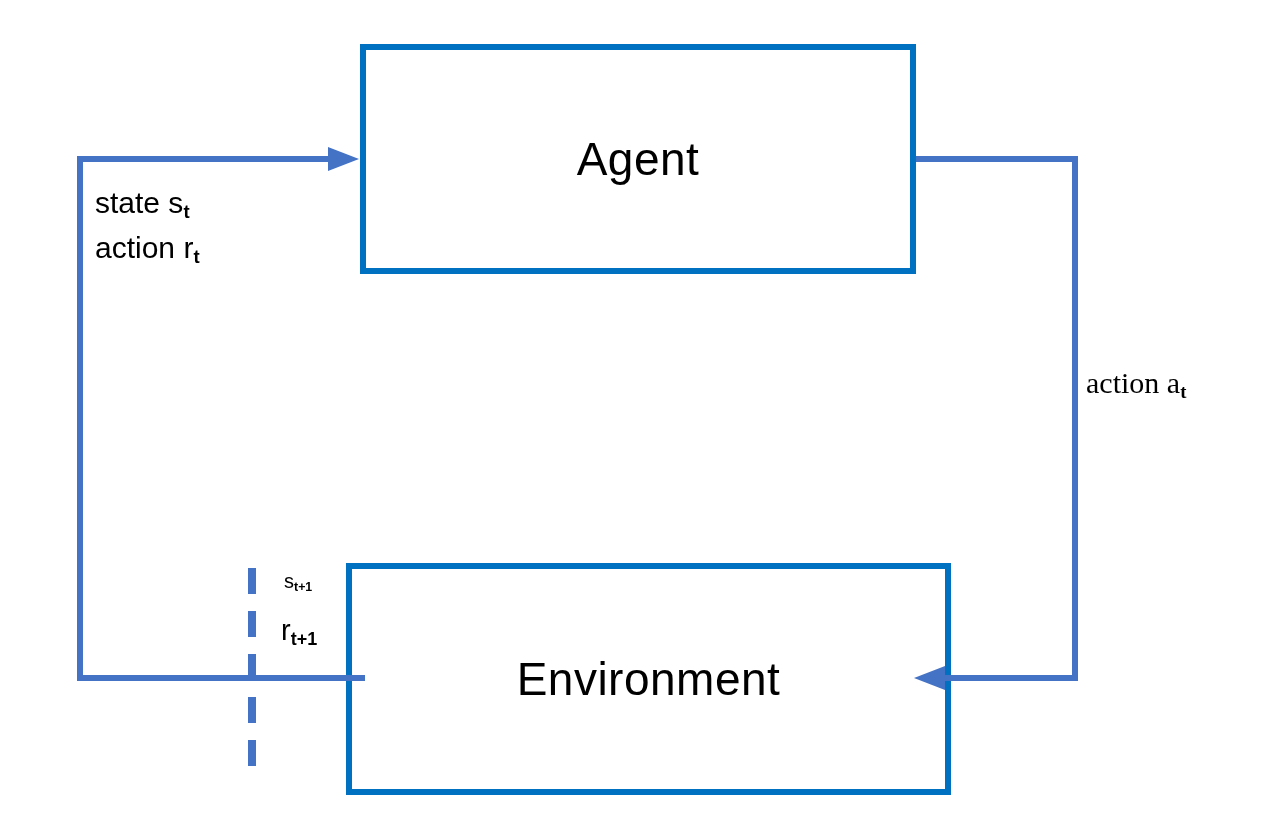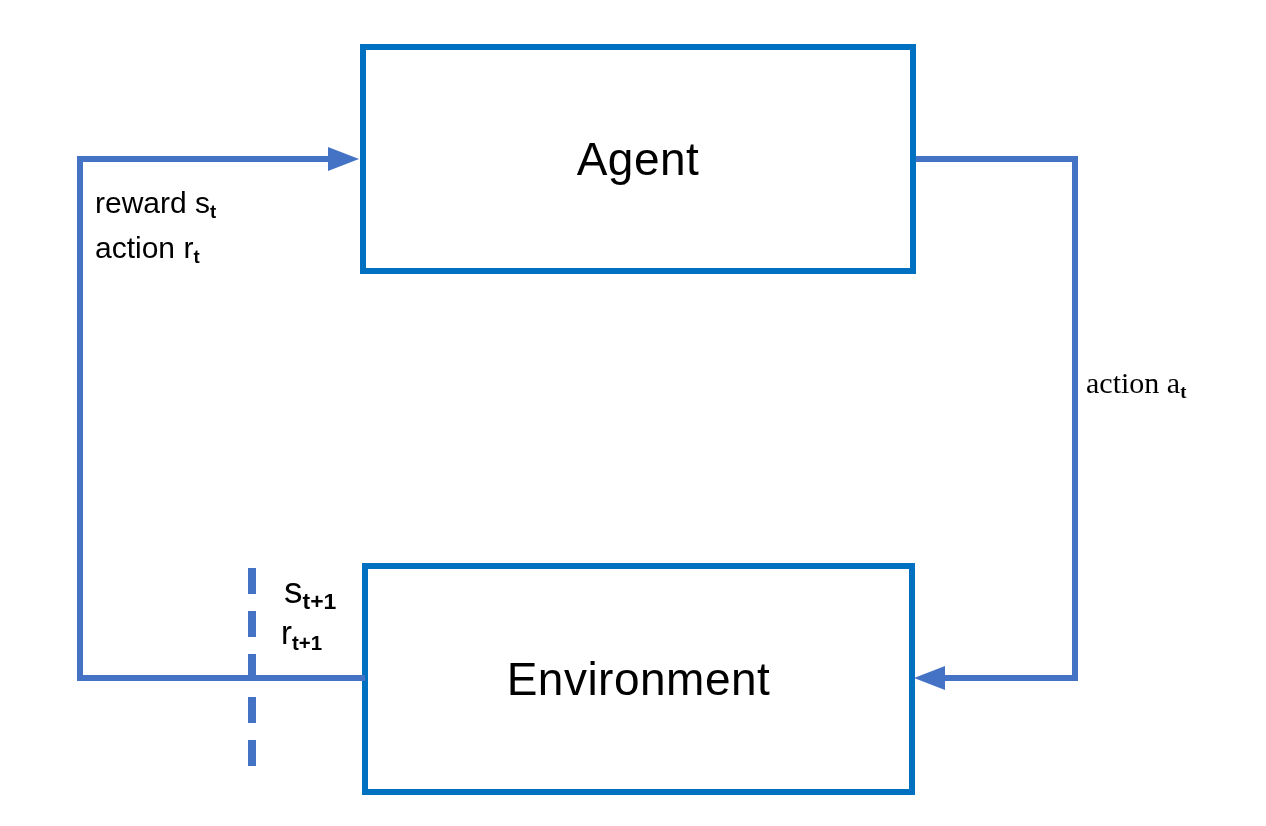--- a/index.html
+++ b/index.html
@@ -27,21 +27,21 @@
     align-items: center;
     justify-content: center;
   }
   .node-label {
     font-size: 46px;
     font-weight: 400;
     color: var(--text);
     letter-spacing: 0.5px;
   }
   #agent-box { left: 360px; top: 44px; width: 556px; height: 230px; }
-  #environment-box { left: 362px; top: 563px; width: 553px; height: 232px; }
+  #environment-box { left: 346px; top: 563px; width: 605px; height: 232px; }
 
   .line { position: absolute; background: var(--connector); }
   #line-top-left    { left: 77px;  top: 156px; width: 253px; height: 6px; }
   #line-left        { left: 77px;  top: 156px; width: 6px;   height: 525px; }
   #line-bottom-left { left: 77px;  top: 675px; width: 288px; height: 6px; }
   #line-top-right   { left: 916px; top: 156px; width: 162px; height: 6px; }
   #line-right       { left: 1072px;top: 156px; width: 6px;   height: 525px; }
   #line-bottom-right{ left: 944px; top: 675px; width: 134px; height: 6px; }
 
   .arrowhead { position: absolute; width: 0; height: 0; }
@@ -81,22 +81,22 @@
   .side-label sub {
     font-size: 0.62em;
     font-weight: 700;
     line-height: 0;
     vertical-align: -0.28em;
     letter-spacing: 0;
   }
   #state-label  { left: 95px;  top: 186px; }
   #reward-label { left: 95px;  top: 231px; }
   #action-label { left: 1086px; top: 366px; font-family: Liberation Serif, serif; }
-  #next-state-label  { left: 284px; top: 570px; font-size: 37px; }
-  #next-reward-label { left: 281px; top: 614px; font-size: 33px; }
+  #next-state-label  { left: 284px; top: 570px; font-size: 20px; }
+  #next-reward-label { left: 281px; top: 614px; font-size: 29px; }
 </style>
 </head>
 <body>
 
 <div class="canvas">
 
   <div class="node-box" id="agent-box">
     <span class="node-label">Agent</span>
   </div>
 
@@ -110,21 +110,21 @@
   <div class="arrowhead" id="arrow-into-agent"></div>
 
   <div class="line" id="line-top-right"></div>
   <div class="line" id="line-right"></div>
   <div class="line" id="line-bottom-right"></div>
   <div class="arrowhead" id="arrow-into-environment"></div>
 
   <div id="dashed-boundary"></div>
 
   <div class="side-label" id="state-label">
-    <span>reward s</span><sub>t</sub>
+    <span>state s</span><sub>t</sub>
   </div>
 
   <div class="side-label" id="reward-label">
     <span>action r</span><sub>t</sub>
   </div>
 
   <div class="side-label" id="action-label">
     <span>action a</span><sub>t</sub>
   </div>
 

